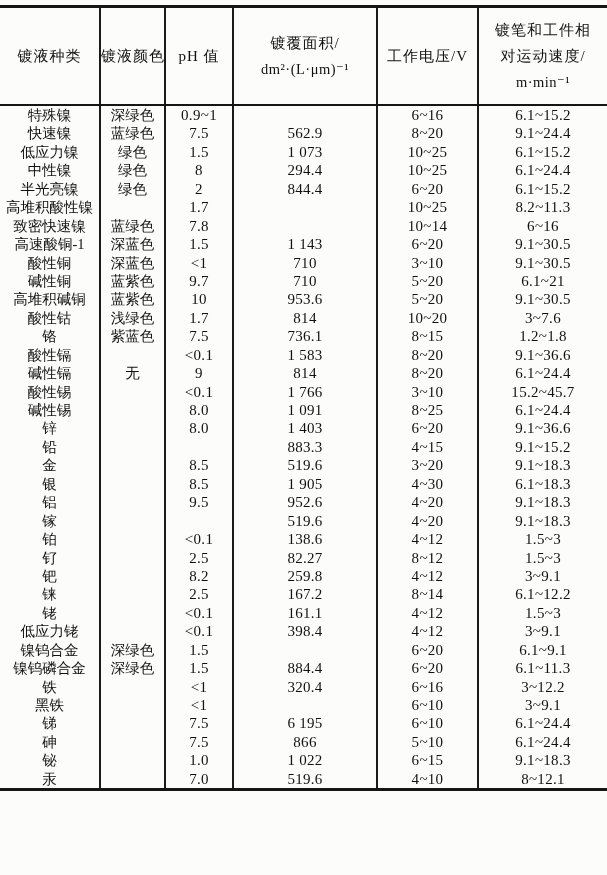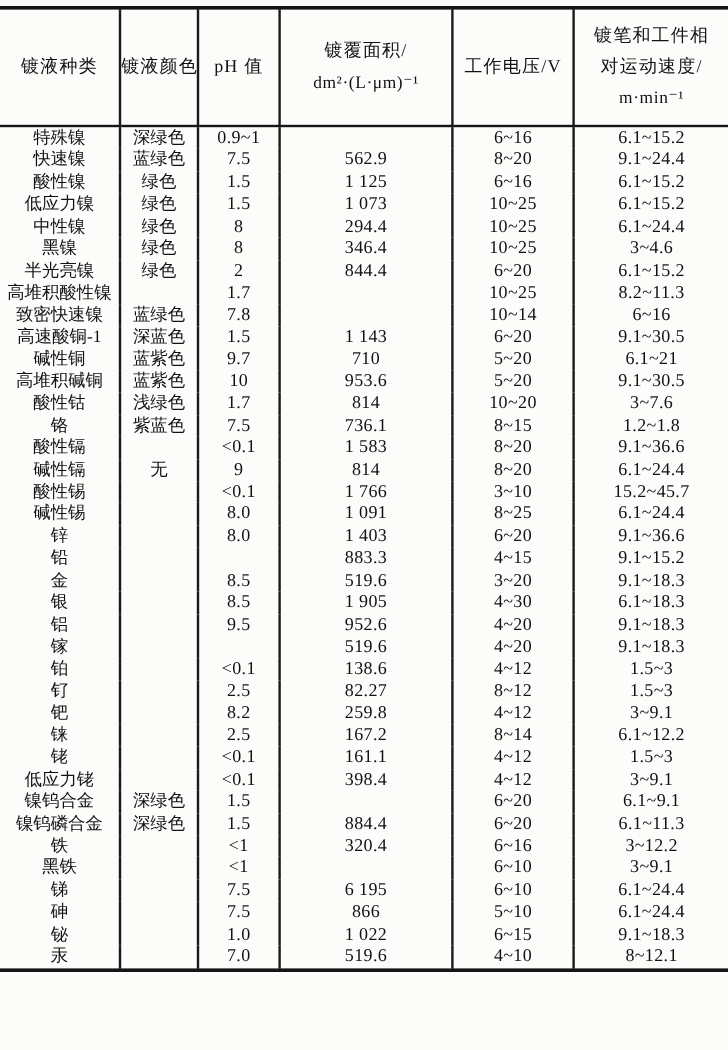--- a/index.html
+++ b/index.html
@@ -103,52 +103,36 @@
         </tr>
         <tr>
           <td>快速镍</td>
           <td>蓝绿色</td>
           <td class="num">7.5</td>
           <td class="num">562.9</td>
           <td class="num">8~20</td>
           <td class="num">9.1~24.4</td>
         </tr>
         <tr>
-          <td>酸性镍</td>
-          <td>绿色</td>
-          <td class="num">1.5</td>
-          <td class="num">1 125</td>
-          <td class="num">6~16</td>
-          <td class="num">6.1~15.2</td>
-        </tr>
-        <tr>
           <td>低应力镍</td>
           <td>绿色</td>
           <td class="num">1.5</td>
           <td class="num">1 073</td>
           <td class="num">10~25</td>
           <td class="num">6.1~15.2</td>
         </tr>
         <tr>
           <td>中性镍</td>
           <td>绿色</td>
           <td class="num">8</td>
           <td class="num">294.4</td>
           <td class="num">10~25</td>
           <td class="num">6.1~24.4</td>
         </tr>
         <tr>
-          <td>黑镍</td>
-          <td>绿色</td>
-          <td class="num">8</td>
-          <td class="num">346.4</td>
-          <td class="num">10~25</td>
-          <td class="num">3~4.6</td>
-        </tr>
-        <tr>
           <td>半光亮镍</td>
           <td>绿色</td>
           <td class="num">2</td>
           <td class="num">844.4</td>
           <td class="num">6~20</td>
           <td class="num">6.1~15.2</td>
         </tr>
         <tr>
           <td>高堆积酸性镍</td>
           <td></td>
@@ -164,20 +148,28 @@
           <td class="num"></td>
           <td class="num">10~14</td>
           <td class="num">6~16</td>
         </tr>
         <tr>
           <td>高速酸铜-1</td>
           <td>深蓝色</td>
           <td class="num">1.5</td>
           <td class="num">1 143</td>
           <td class="num">6~20</td>
+          <td class="num">9.1~30.5</td>
+        </tr>
+        <tr>
+          <td>酸性铜</td>
+          <td>深蓝色</td>
+          <td class="num">&lt;1</td>
+          <td class="num">710</td>
+          <td class="num">3~10</td>
           <td class="num">9.1~30.5</td>
         </tr>
         <tr>
           <td>碱性铜</td>
           <td>蓝紫色</td>
           <td class="num">9.7</td>
           <td class="num">710</td>
           <td class="num">5~20</td>
           <td class="num">6.1~21</td>
         </tr>

